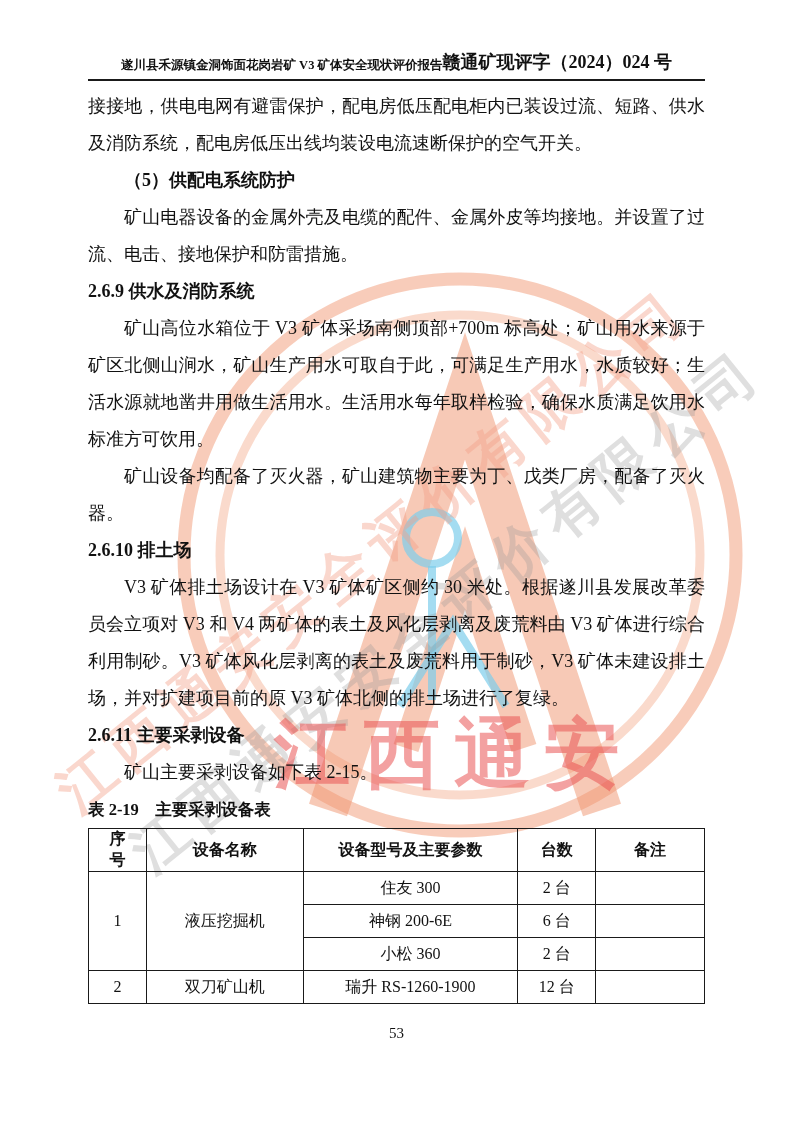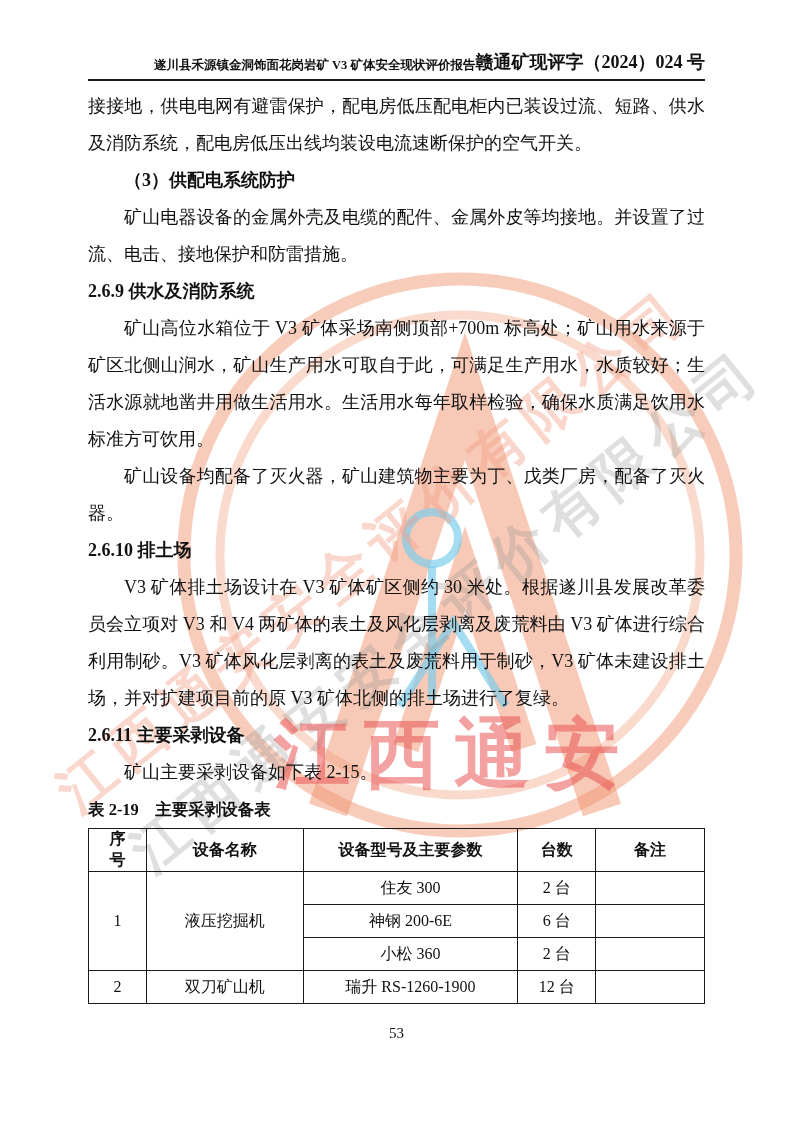--- a/index.html
+++ b/index.html
@@ -19,21 +19,21 @@
   .wm-gray   { left:140px; top:822px; color:rgba(150,150,150,0.30); }
   .wm-salmon { left:66px;  top:762px; color:rgba(242,160,135,0.42); }
   .wm-red {
     position:absolute; left:274px; top:704px; white-space:nowrap;
     font-size:76px; font-weight:bold; letter-spacing:14px;
     color:rgba(233,84,84,0.55);
   }
   
   .doc-header {
     position:absolute; top:50px; left:88px; width:617px; z-index:2;
-    display:flex; justify-content:flex-end; align-items:flex-end;
+    display:flex; justify-content:center; align-items:flex-end;
     font-weight:bold; border-bottom:2px solid #1a1a1a; padding-bottom:5px;
   }
   .doc-header .hleft  { font-size:12.5px; }
   .doc-header .hright { font-size:18px; }
   
   .content { position:absolute; top:88px; left:88px; width:617px; z-index:1; font-size:18px; }
   .content p { line-height:37px; text-align:justify; }
   .indent { text-indent:2em; }
   .bold { font-weight:bold; }
   .caption { text-align:center; font-weight:bold; font-size:16.5px; line-height:37px; }
@@ -75,21 +75,21 @@
     <div class="wm-red">江西通安</div>
   </div>
 
   <div class="doc-header">
     <span class="hleft">遂川县禾源镇金洞饰面花岗岩矿 V3 矿体安全现状评价报告</span>
     <span class="hright">赣通矿现评字（2024）024 号</span>
   </div>
 
   <div class="content">
     <p>接接地，供电电网有避雷保护，配电房低压配电柜内已装设过流、短路、供水及消防系统，配电房低压出线均装设电流速断保护的空气开关。</p>
-    <p class="bold indent">（3）供配电系统防护</p>
+    <p class="bold indent">（5）供配电系统防护</p>
     <p class="indent">矿山电器设备的金属外壳及电缆的配件、金属外皮等均接地。并设置了过流、电击、接地保护和防雷措施。</p>
     <p class="bold">2.6.9 供水及消防系统</p>
     <p class="indent">矿山高位水箱位于 V3 矿体采场南侧顶部+700m 标高处；矿山用水来源于矿区北侧山涧水，矿山生产用水可取自于此，可满足生产用水，水质较好；生活水源就地凿井用做生活用水。生活用水每年取样检验，确保水质满足饮用水标准方可饮用。</p>
     <p class="indent">矿山设备均配备了灭火器，矿山建筑物主要为丁、戊类厂房，配备了灭火器。</p>
     <p class="bold">2.6.10 排土场</p>
     <p class="indent">V3 矿体排土场设计在 V3 矿体矿区侧约 30 米处。根据遂川县发展改革委员会立项对 V3 和 V4 两矿体的表土及风化层剥离及废荒料由 V3 矿体进行综合利用制砂。V3 矿体风化层剥离的表土及废荒料用于制砂，V3 矿体未建设排土场，并对扩建项目前的原 V3 矿体北侧的排土场进行了复绿。</p>
     <p class="bold">2.6.11 主要采剥设备</p>
     <p class="indent">矿山主要采剥设备如下表 2-15。</p>
     <p class="caption">表 2-19　主要采剥设备表</p>
 

